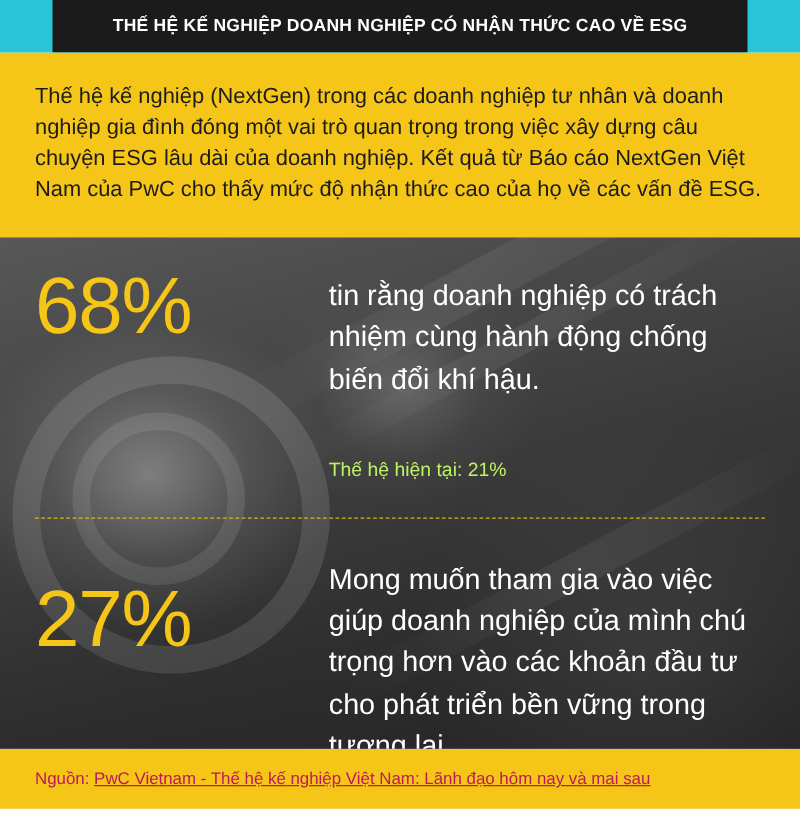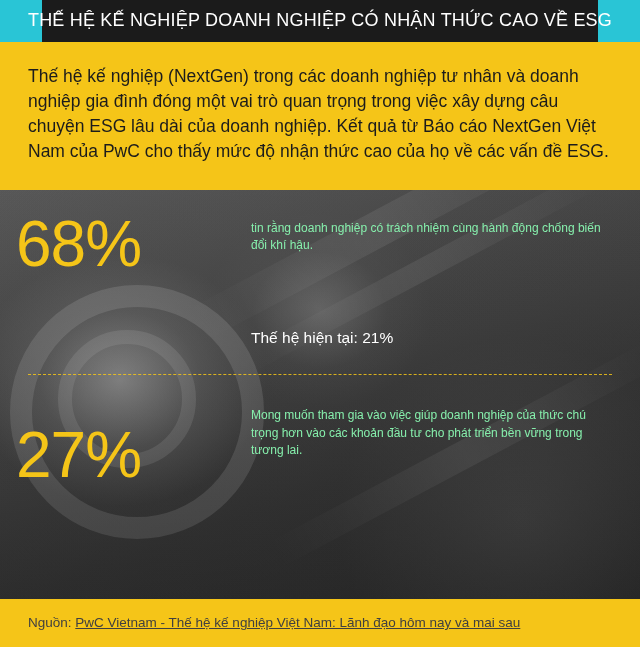--- a/index.html
+++ b/index.html
@@ -43,22 +43,22 @@
     left: 42px;
     right: 42px;
     top: 0;
     bottom: 0;
     background: #1b1b1b;
   }
   .header-title {
     position: relative;
     z-index: 2;
     color: #ffffff;
-    font-size: 18px;
-    font-weight: normal;
+    font-size: 14px;
+    font-weight: bold;
     letter-spacing: 0.2px;
     text-align: left;
     line-height: 1.1;
     padding: 0 24px;
     text-transform: uppercase;
   }
 
   
   .intro {
     background: #f5c518;
@@ -111,72 +111,72 @@
     position: absolute;
     inset: 0;
     background: linear-gradient(180deg, rgba(25,25,25,0.18) 0%, rgba(25,25,25,0.30) 55%, rgba(20,20,20,0.42) 100%);
   }
 
   .stat-row {
     position: relative;
     z-index: 3;
     display: flex;
     align-items: flex-start;
-    padding: 0 26px 0 16px;
+    padding: 0 26px 0 28px;
     box-sizing: border-box;
   }
   .stat-row.first { padding-top: 22px; }
   .stat-row.second { padding-top: 24px; }
 
   .stat-figure {
     color: #f5c518;
     font-size: 64px;
     font-weight: 400;
     line-height: 1;
     width: 235px;
     flex: 0 0 235px;
     letter-spacing: -1px;
   }
   .stat-figure.second { padding-top: 24px; }
   .stat-body {
     flex: 1 1 auto;
     padding-top: 8px;
   }
   .stat-main {
-    color: #86efac;
-    font-size: 12px;
+    color: #ffffff;
+    font-size: 23px;
     line-height: 1.45;
     margin: 0;
   }
   .stat-sub {
-    color: #ffffff;
+    color: #bef264;
     font-size: 15.5px;
     line-height: 1.4;
-    margin: 72px 0 0 0;
+    margin: 46px 0 0 0;
   }
 
   .divider {
     position: relative;
     z-index: 3;
     margin: 26px 28px 0 28px;
     border-top: 1px dashed rgba(245,197,24,0.85);
     height: 0;
   }
 
   
   .source {
     height: 48px;
     background: #f5c518;
     display: flex;
     align-items: center;
     padding: 0 28px;
     box-sizing: border-box;
   }
   .source-text {
-    color: #404040;
+    color: #be185d;
     font-size: 13.5px;
     line-height: 1.3;
   }
   .source-text .u { text-decoration: underline; }
 </style>
 </head>
 <body>
 
 <div class="infographic">
 
@@ -206,21 +206,21 @@
         <p class="stat-main">tin rằng doanh nghiệp có trách nhiệm cùng hành động chống biến đổi khí hậu.</p>
         <p class="stat-sub">Thế hệ hiện tại: 21%</p>
       </div>
     </div>
 
     <div class="divider"></div>
 
     <div class="stat-row second">
       <div class="stat-figure second">27%</div>
       <div class="stat-body">
-        <p class="stat-main">Mong muốn tham gia vào việc giúp doanh nghiệp của thức chú trọng hơn vào các khoản đầu tư cho phát triển bền vững trong tương lai.</p>
+        <p class="stat-main">Mong muốn tham gia vào việc giúp doanh nghiệp của mình chú trọng hơn vào các khoản đầu tư cho phát triển bền vững trong tương lai.</p>
       </div>
     </div>
   </div>
 
   <div class="source">
     <div class="source-text">
       <span>Nguồn: </span><span class="u">PwC Vietnam - Thế hệ kế nghiệp Việt Nam: Lãnh đạo hôm nay và mai sau</span>
     </div>
   </div>
 

